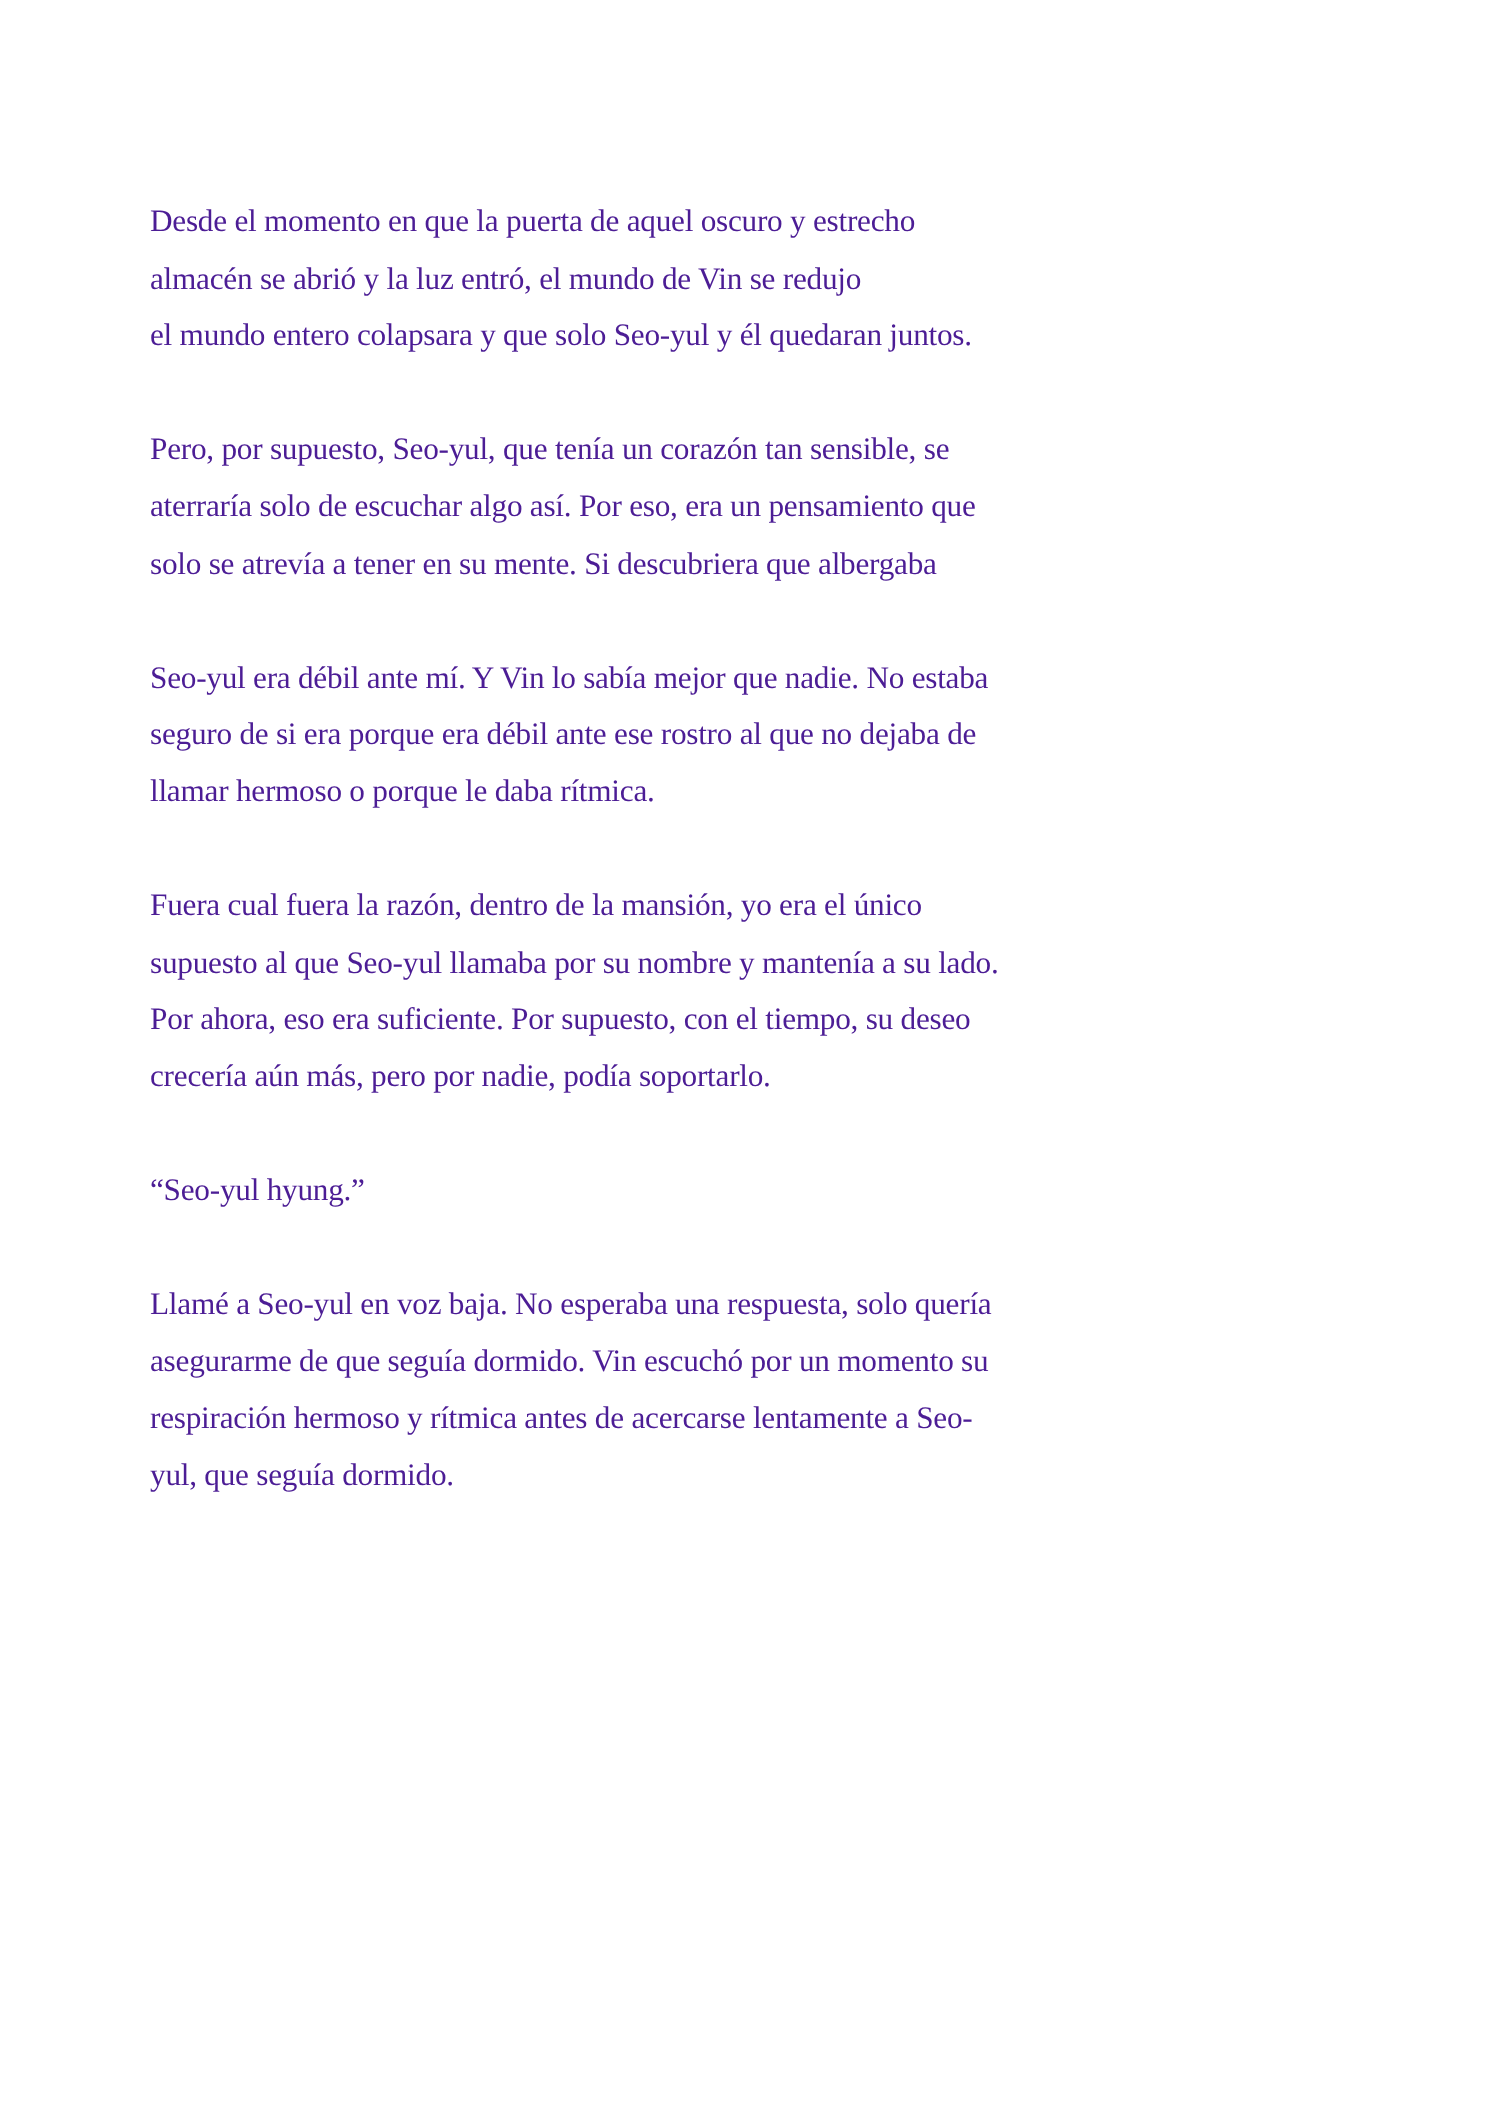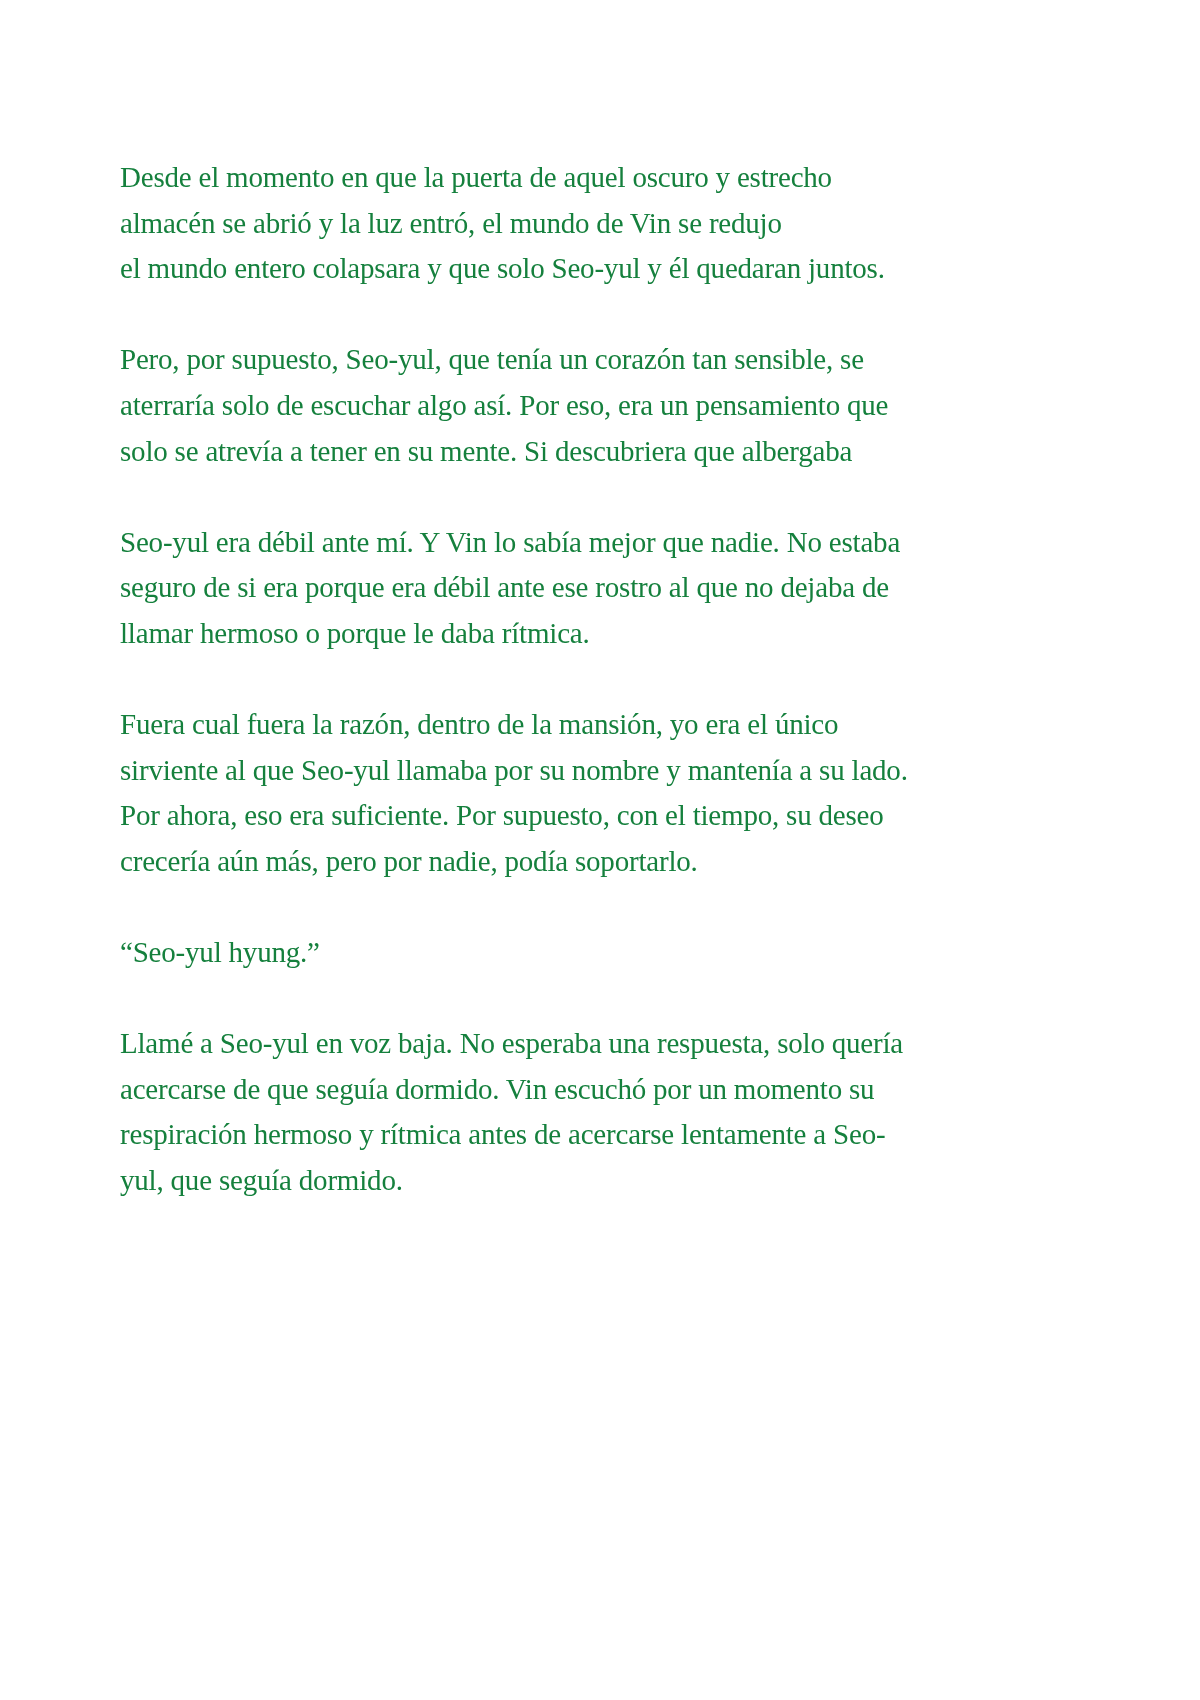--- a/index.html
+++ b/index.html
@@ -12,23 +12,23 @@
       height: 1700px;
       overflow: hidden;
       position: relative;
     }
     .page {
       position: absolute;
       left: 120px;
       top: 155px;
       width: 980px;
       font-family: "Liberation Serif", "DejaVu Serif", serif;
-      font-size: 29px;
+      font-size: 25px;
       line-height: 45.6px;
-      color: #15803d;
+      color: #4c1d95;
       letter-spacing: -0.2px;
     }
     .para {
       margin: 0 0 45.6px 0;
       white-space: normal;
     }
     .line {
       display: block;
       white-space: nowrap;
     }
@@ -52,29 +52,29 @@
 
 
   <p class="para">
     <span class="line">Seo-yul era débil ante mí. Y Vin lo sabía mejor que nadie. No estaba</span>
     <span class="line">seguro de si era porque era débil ante ese rostro al que no dejaba de</span>
     <span class="line">llamar hermoso o porque le daba rítmica.</span>
   </p>
 
   <p class="para">
     <span class="line">Fuera cual fuera la razón, dentro de la mansión, yo era el único</span>
-    <span class="line">sirviente al que Seo-yul llamaba por su nombre y mantenía a su lado.</span>
+    <span class="line">supuesto al que Seo-yul llamaba por su nombre y mantenía a su lado.</span>
     <span class="line">Por ahora, eso era suficiente. Por supuesto, con el tiempo, su deseo</span>
     <span class="line">crecería aún más, pero por nadie, podía soportarlo.</span>
   </p>
 
   <p class="para">
     <span class="line">“Seo-yul hyung.”</span>
   </p>
 
   <p class="para">
     <span class="line">Llamé a Seo-yul en voz baja. No esperaba una respuesta, solo quería</span>
-    <span class="line">acercarse de que seguía dormido. Vin escuchó por un momento su</span>
+    <span class="line">asegurarme de que seguía dormido. Vin escuchó por un momento su</span>
     <span class="line">respiración hermoso y rítmica antes de acercarse lentamente a Seo-</span>
     <span class="line">yul, que seguía dormido.</span>
   </p>
 
 </div>
 
 </body></html>

